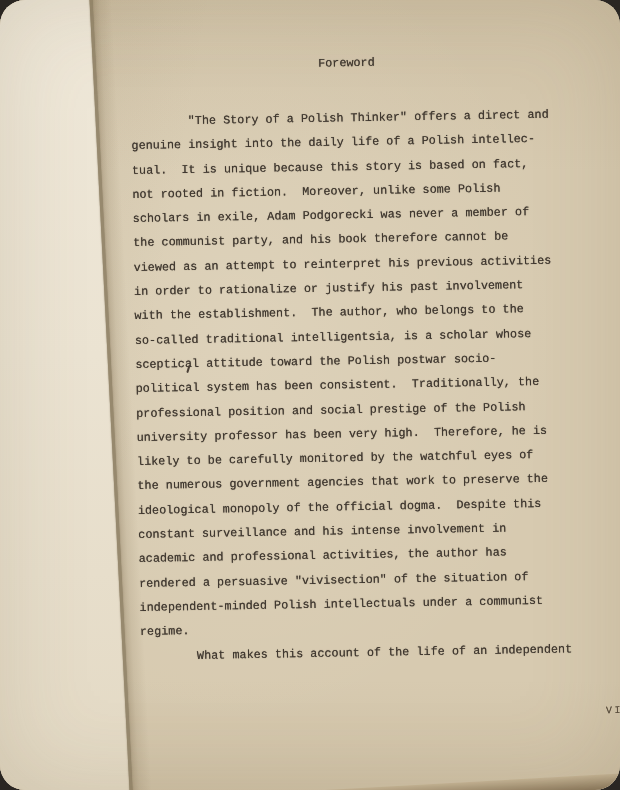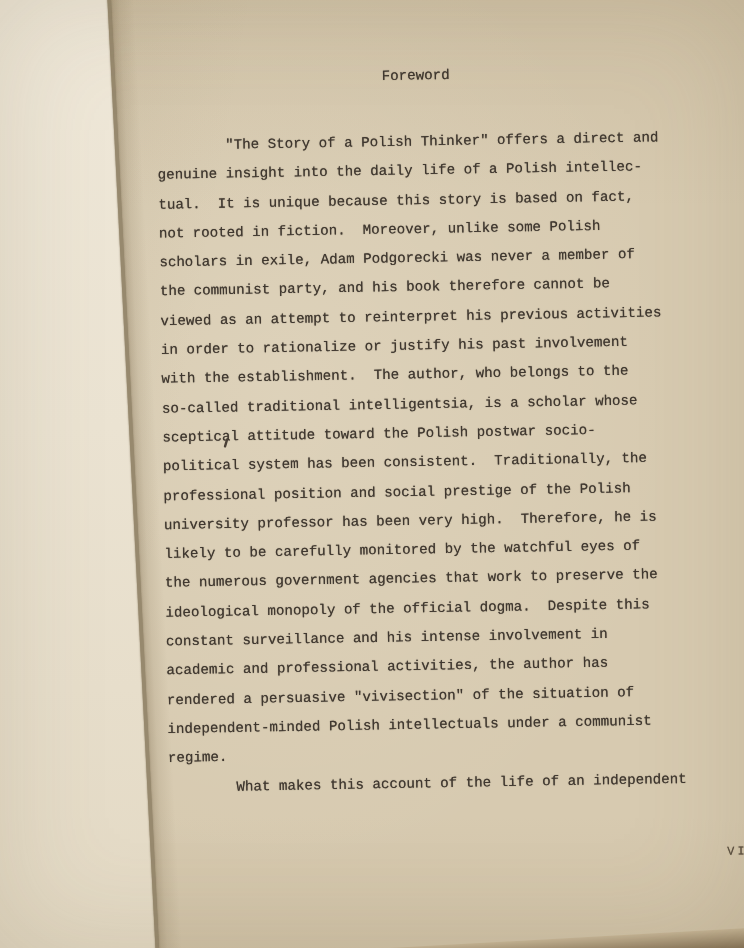--- a/index.html
+++ b/index.html
@@ -2,20 +2,21 @@
 <html><head>
 <meta charset="utf-8">
 <style>
   html,body{margin:0;padding:0;background:#2a2622;}
   #photo{
     position:relative;
     width:620px;height:790px;
     overflow:hidden;
     background:#d7cab0;
     font-family:"Liberation Mono","DejaVu Sans Mono",monospace;
+    border-radius:25px;
   }
   
   #main-page{
     position:absolute;inset:0;
     background:
       radial-gradient(ellipse at 38% 42%, rgba(255,250,238,0.16), rgba(255,250,238,0) 62%),
       linear-gradient(180deg, rgba(150,128,92,0.12), rgba(150,128,92,0) 22%),
       linear-gradient(100deg, rgba(120,100,68,0.10), rgba(120,100,68,0) 28%),
       linear-gradient(0deg, rgba(140,118,84,0.10), rgba(140,118,84,0) 14%),
       #d7cab0;

